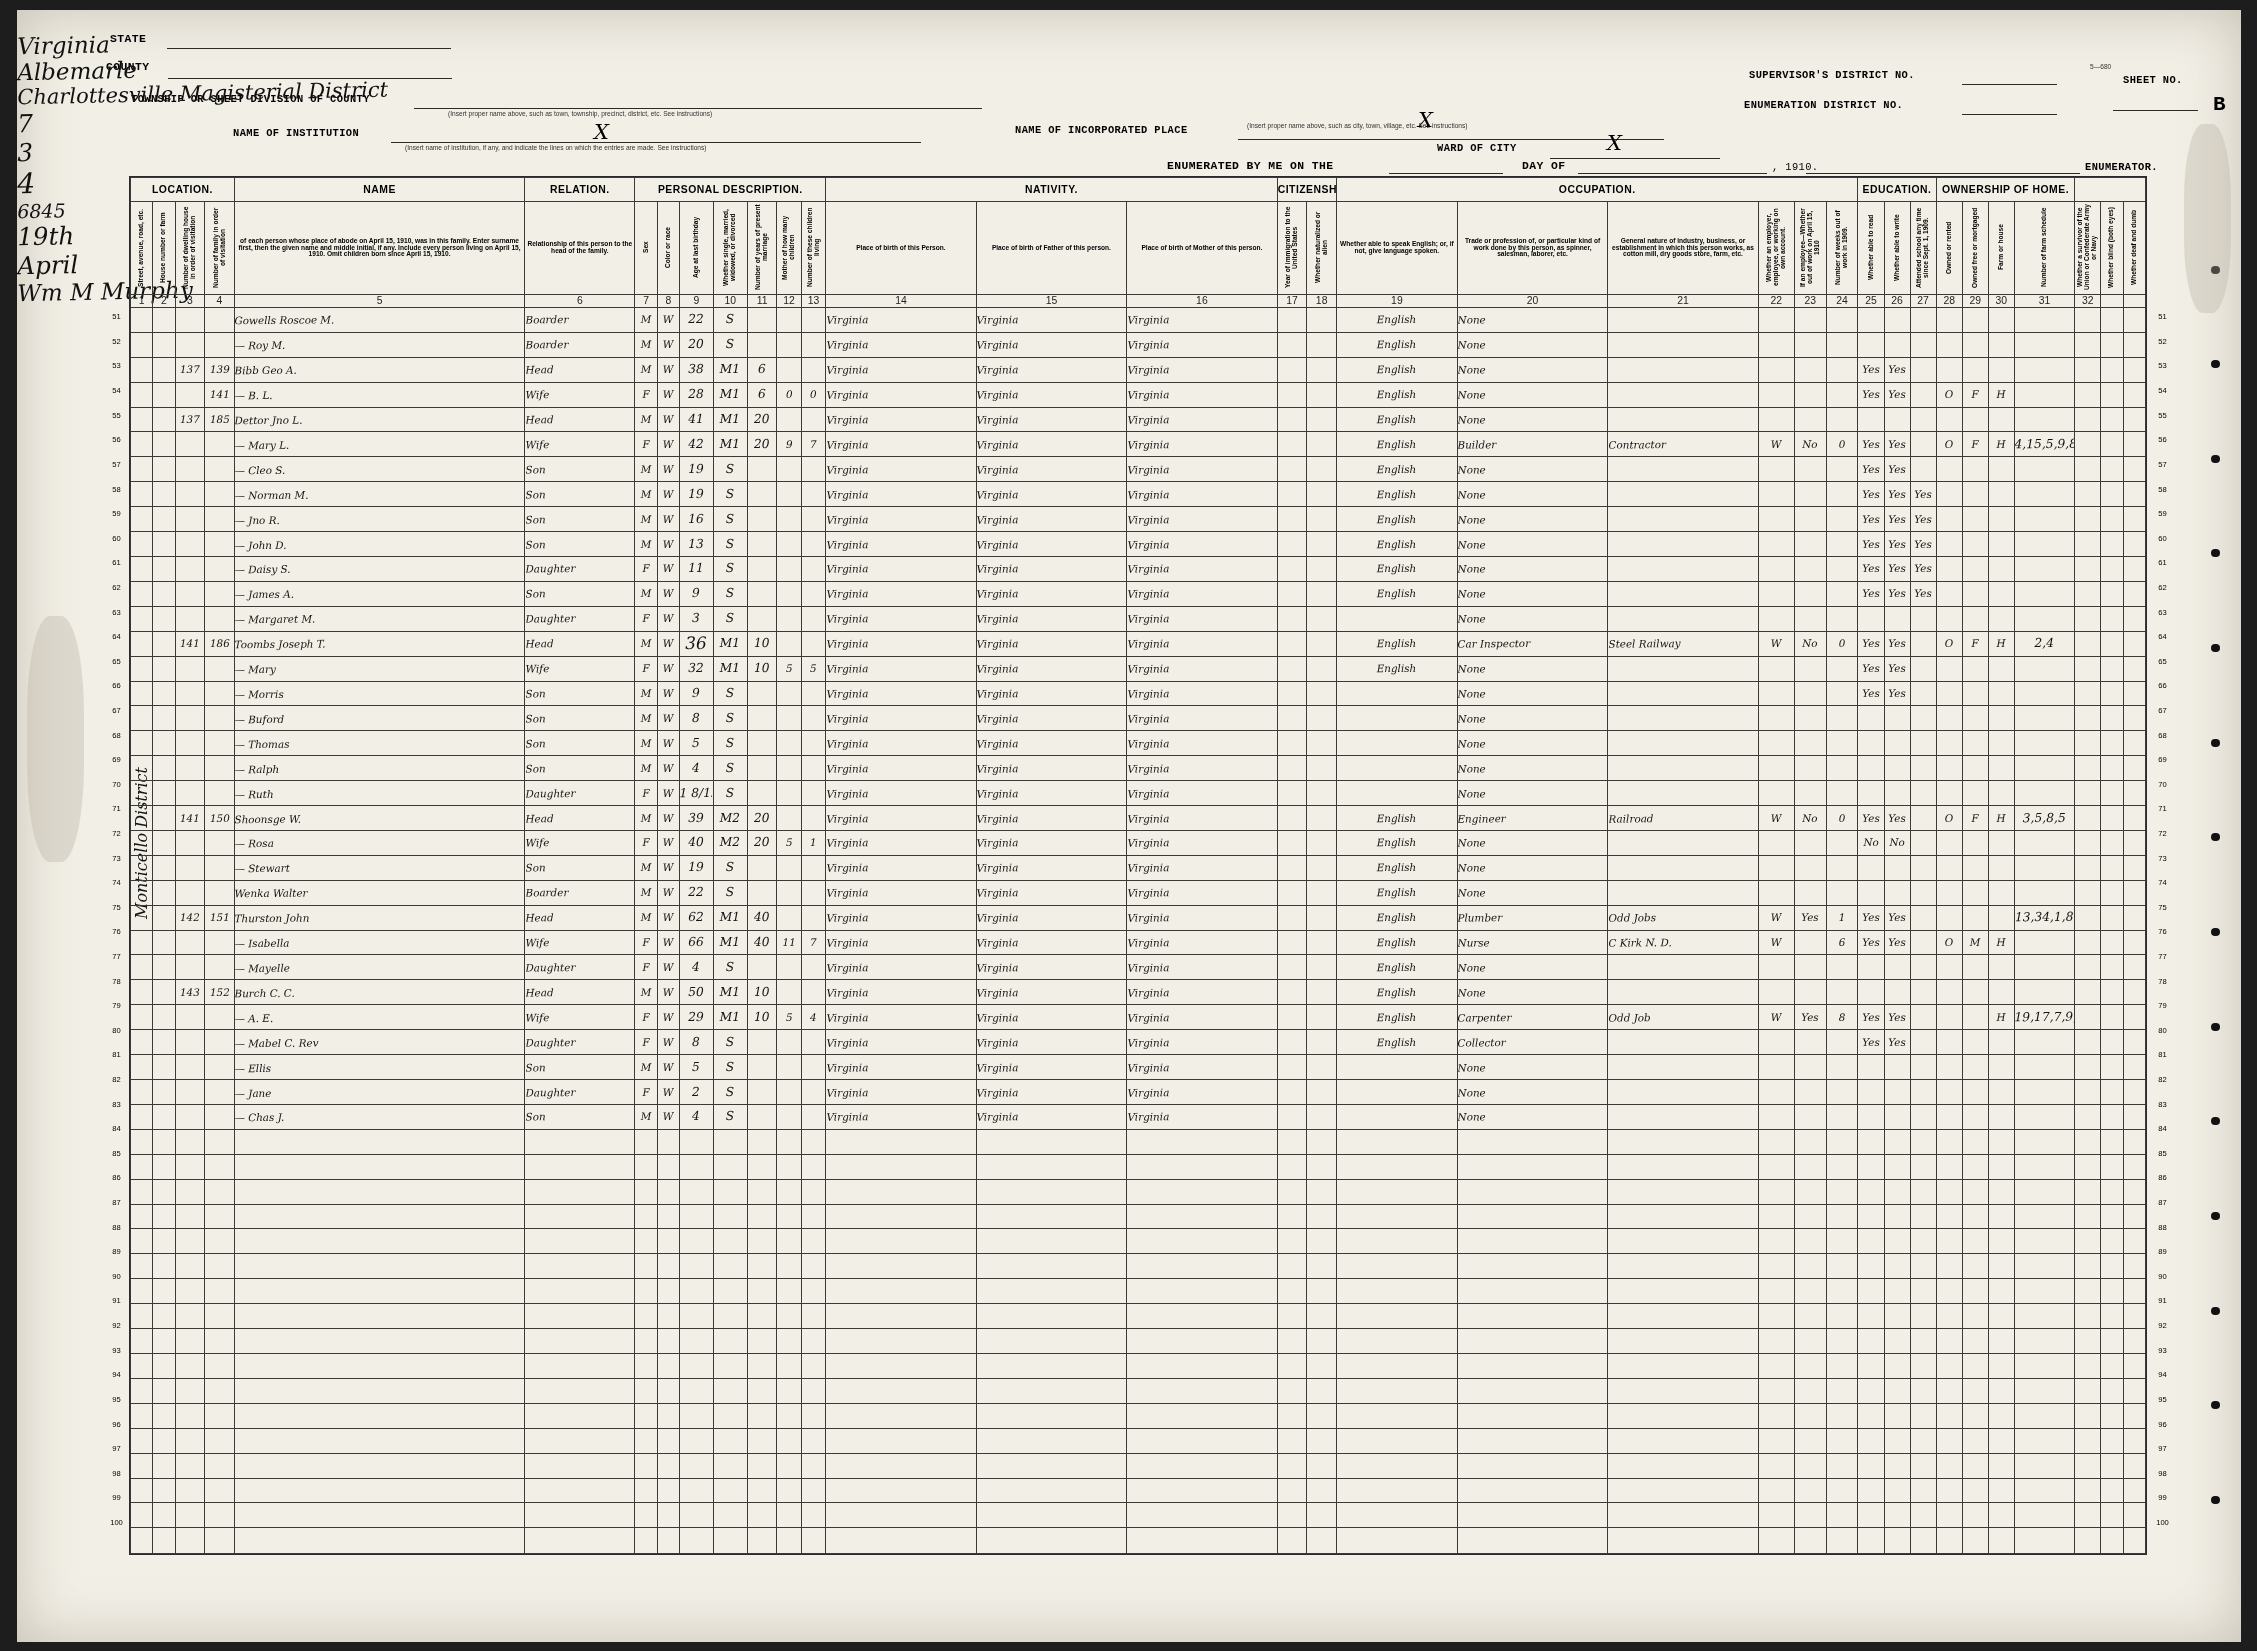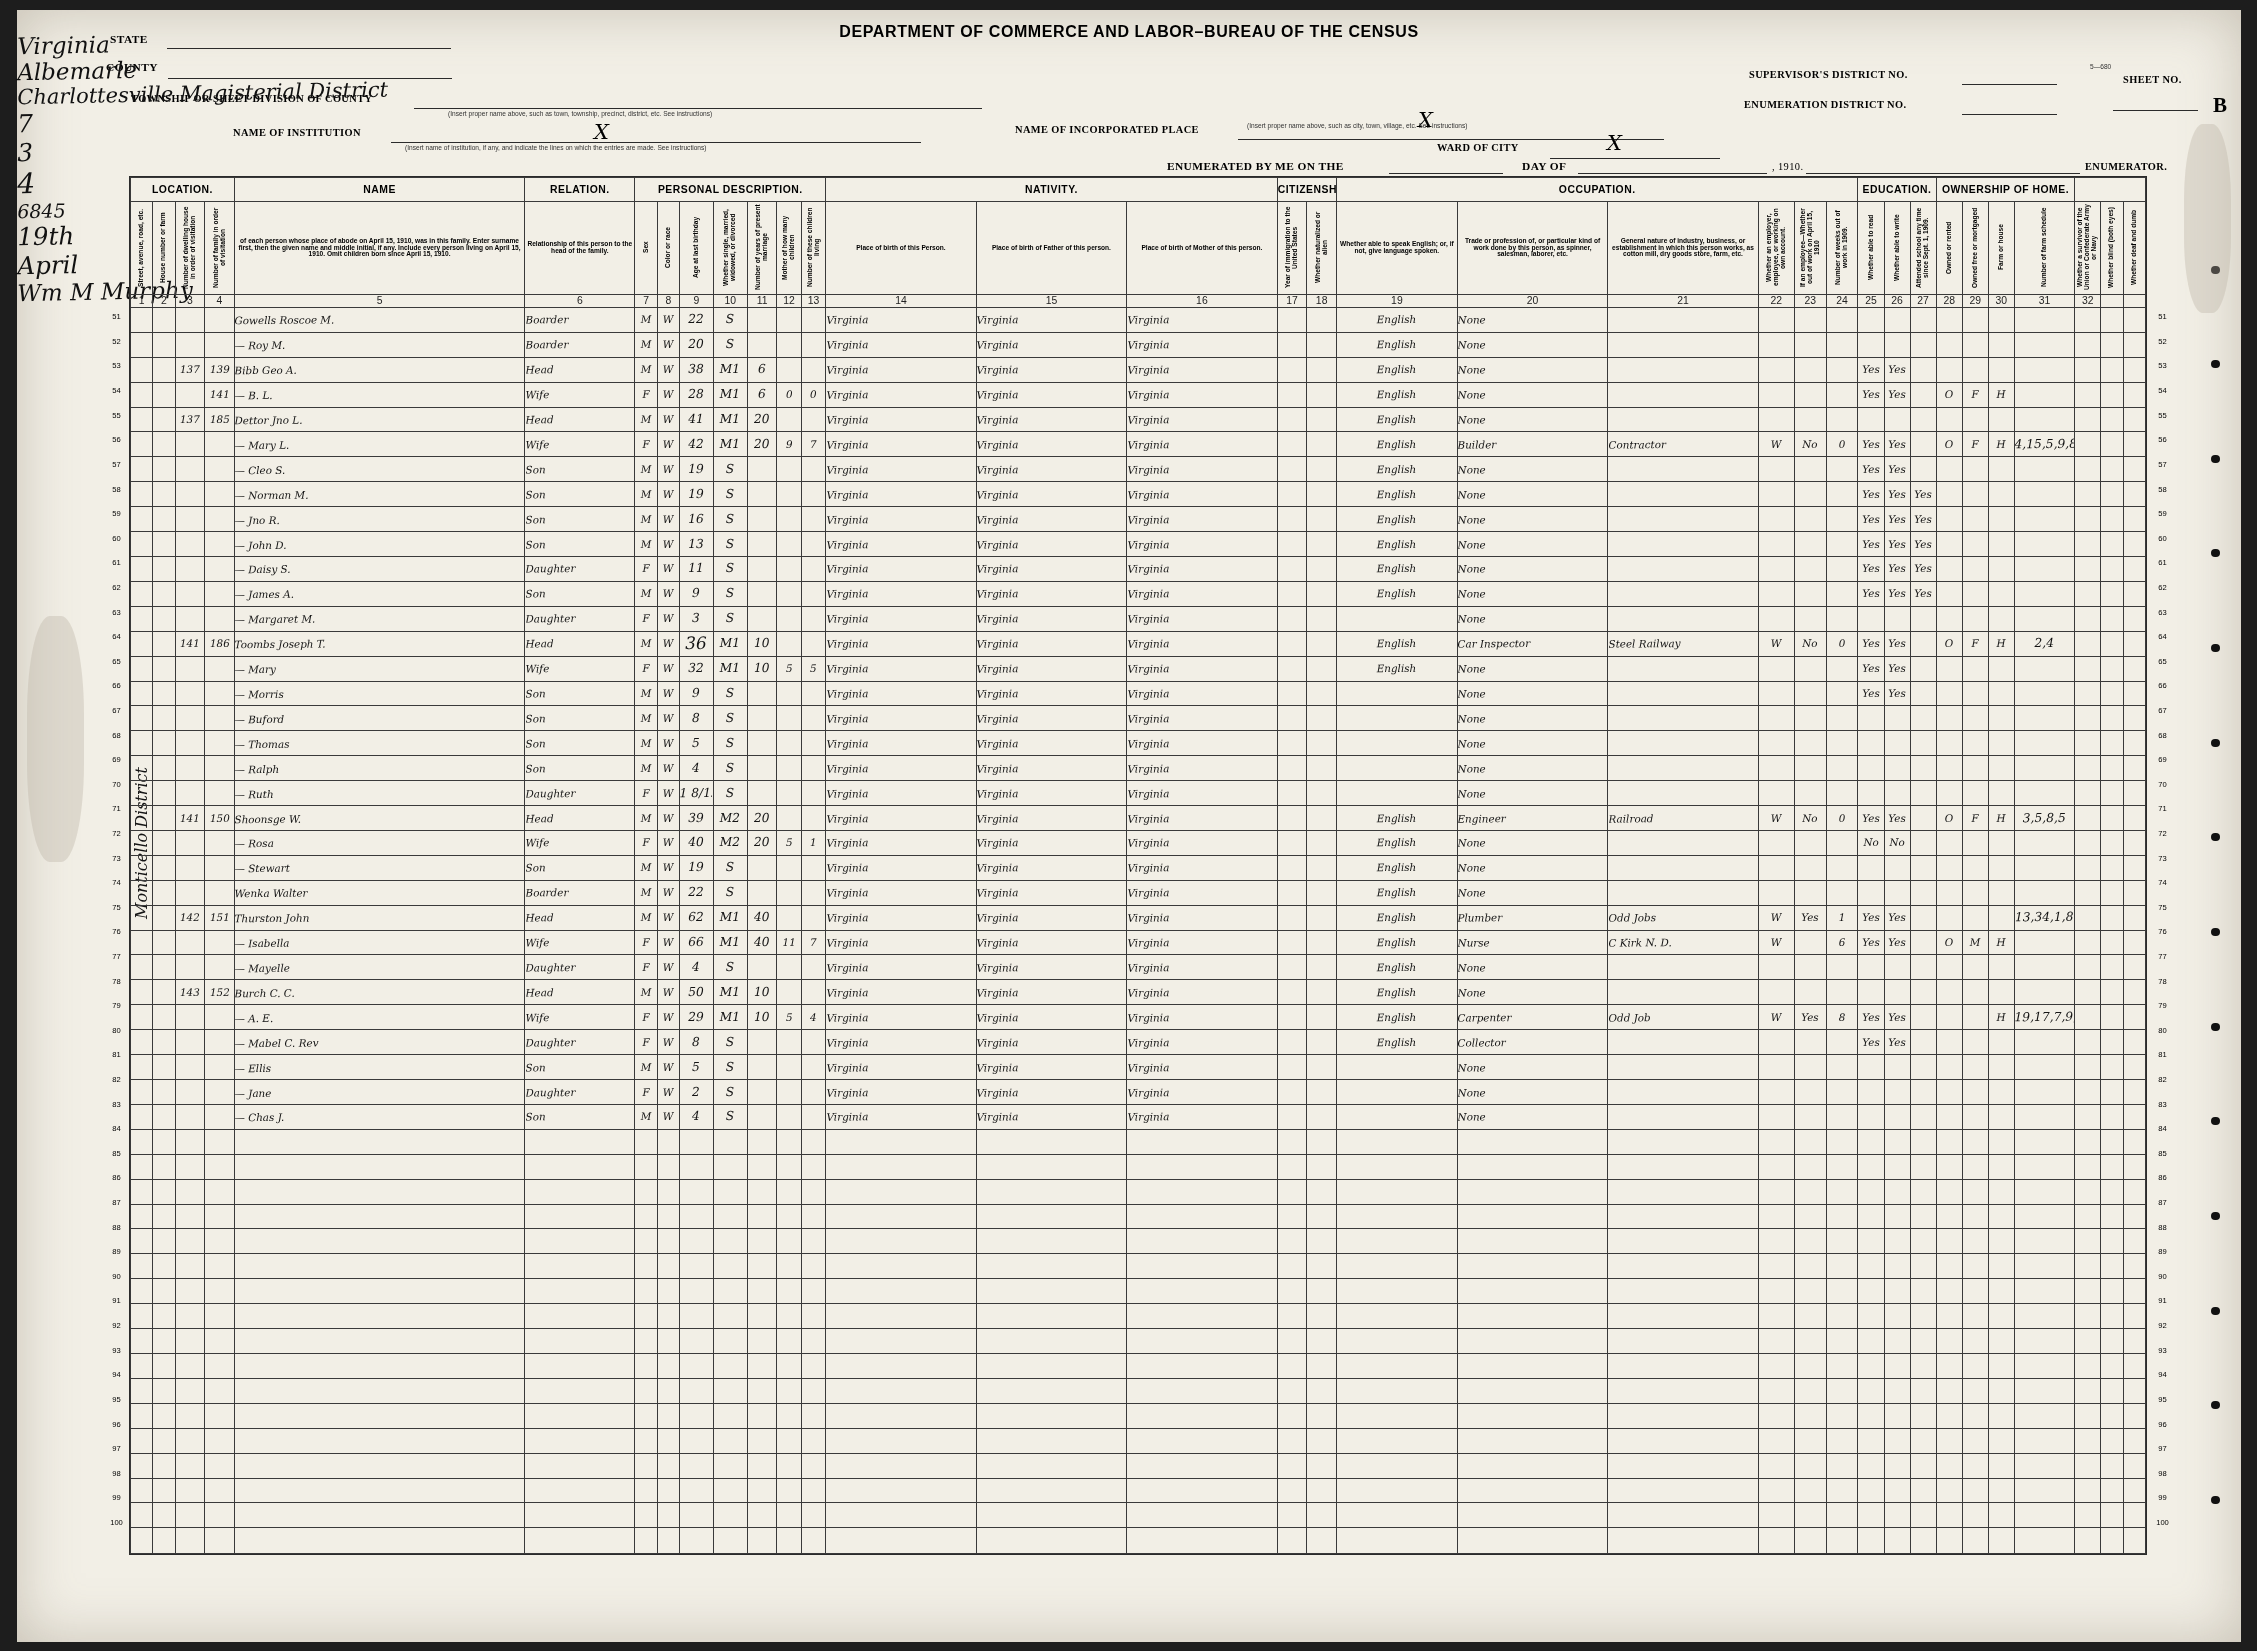--- a/index.html
+++ b/index.html
@@ -2,21 +2,21 @@
 <html style="font-size:15px"><head>
 <meta charset="utf-8">
 <style>
   html,body{margin:0;padding:0;background:#2b2b2b;}
   body{width:2257px;height:1651px;font-family:"Liberation Serif",serif;}
   .page{position:relative;width:2257px;height:1651px;background:#1d1d1d;overflow:hidden;}
   .scan{position:absolute;left:17px;top:9.5px;width:2224px;height:1632px;background:#f2efe6;
         box-shadow:inset 0 0 57px rgba(120,110,90,.35);}
   
   .hdr{position:absolute;left:0;top:0;width:100%;height:151px;}
-  .lbl{position:absolute;font-family:Liberation Serif, serif;font-weight:bold;letter-spacing:0.4px;text-align:right;}
+  .lbl{position:absolute;font-family:Liberation Mono, monospace;font-weight:bold;letter-spacing:0.4px;text-align:right;}
   .hand{font-family:"DejaVu Serif",serif;font-style:italic;color:#111;
         transform:rotate(-1.2deg);white-space:nowrap;}
   .rule{position:absolute;border-bottom:0.9px solid #2b2b2b;}
   .title1{position:absolute;width:100%;text-align:center;font-family:"Liberation Sans",sans-serif;
           font-weight:bold;font-size:16px;letter-spacing:0.6px;}
   .title2{position:absolute;width:100%;text-align:center;font-family:"Liberation Sans",sans-serif;
           font-weight:bold;font-size:25.6px;letter-spacing:0.4px;}
   .tiny{font-size:6.6px;font-family:"Liberation Sans",sans-serif;color:#333;}
   .xmark{font-family:"DejaVu Serif",serif;font-style:italic;font-size:21px;}
   
@@ -54,21 +54,20 @@
       <div class="lbl" style="left:114px;top:83px;font-size:10.4px;">TOWNSHIP OR SHEET DIVISION OF COUNTY</div>
       <div class="rule" style="left:397px;top:98px;width:568px;"></div>
       <div class="hand" style="left:401px;top:72px;font-size:21px;">Charlottesville Magisterial District</div>
       <div class="tiny" style="position:absolute;left:431px;top:100px;">(Insert proper name above, such as town, township, precinct, district, etc. See instructions)</div>
 
       <div class="lbl" style="left:216px;top:117px;font-size:10.4px;">NAME OF INSTITUTION</div>
       <div class="rule" style="left:374px;top:132px;width:530px;"></div>
       <div class="xmark" style="position:absolute;left:577px;top:110px;">X</div>
       <div class="tiny" style="position:absolute;left:388px;top:134px;">(Insert name of institution, if any, and indicate the lines on which the entries are made. See instructions)</div>
 
-      <div class="title1" style="top:13.2px;">DEPARTMENT OF COMMERCE AND LABOR–BUREAU OF THE CENSUS</div>
 
       <div class="lbl" style="left:998px;top:114px;font-size:10.4px;">NAME OF INCORPORATED PLACE</div>
       <div class="rule" style="left:1221px;top:129px;width:426px;"></div>
       <div class="tiny" style="position:absolute;left:1230px;top:112px;">(Insert proper name above, such as city, town, village, etc. See instructions)</div>
       <div class="xmark" style="position:absolute;left:1401px;top:98px;">X</div>
 
       <div class="lbl" style="left:1420px;top:132px;font-size:10.4px;">WARD OF CITY</div>
       <div class="rule" style="left:1533px;top:148px;width:170px;"></div>
       <div class="xmark" style="position:absolute;left:1590px;top:121px;">X</div>
 

